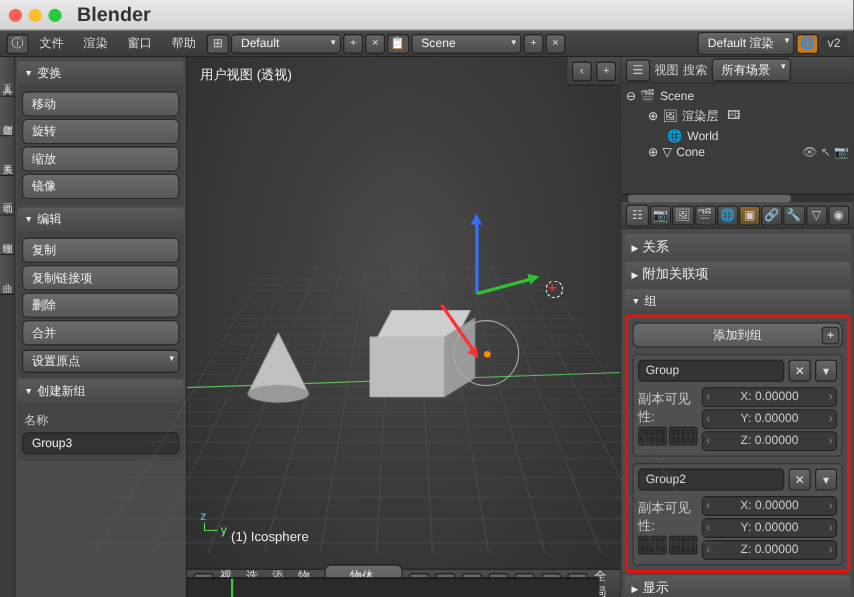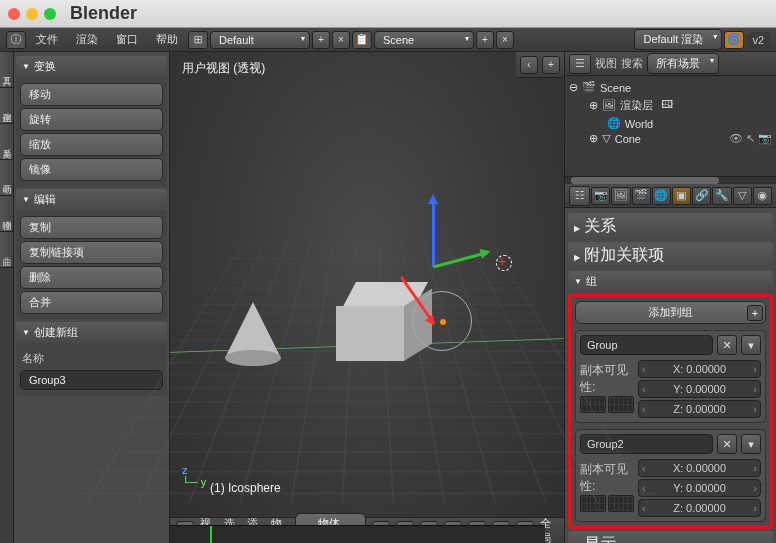--- a/index.html
+++ b/index.html
@@ -99,21 +99,21 @@
 .iconbtn { width:20px; height:20px; background:linear-gradient(#666,#4a4a4a); border:1px solid #222; border-radius:3px; display:flex; align-items:center; justify-content:center; cursor:pointer; color:#ddd; }
 .group-row2 { display:flex; gap:4px; margin-top:5px; align-items:flex-start; }
 .dupli-label { color:#ccc; font-size:12px; padding-top:2px; width:52px; }
 .dupli-grid { display:flex; gap:2px; }
 .grid-btn { width:26px; height:17px; background:#3a3a3a; border:1px solid #222; border-radius:2px; display:grid; grid-template-columns:repeat(5,1fr); grid-template-rows:repeat(2,1fr); gap:1px; padding:1px; }
 .grid-btn span { background:#2a2a2a; }
 .xyz-col { flex:1; display:flex; flex-direction:column; gap:2px; }
 .numfield { background:#3a3a3a; border:1px solid #222; border-radius:4px; padding:2px 3px; display:flex; justify-content:space-between; color:#ccc; font-size:10px; }
 .numfield .chev { color:#888; }
 .collapsed-header::before { content:"▶"; font-size:8px; margin-right:4px; }
-.collapsed-header { background: linear-gradient(#5a5a5a,#484848); padding: 3px 6px; color: #eee; border-radius: 3px; cursor: pointer; font-size: 16px; margin-top: 2px; }
+.collapsed-header { background: linear-gradient(#5a5a5a,#484848); padding: 3px 6px; color: #eee; border-radius: 3px; cursor: pointer; font-size: 12px; margin-top: 2px; }
 .version { background:#3a3a3a; border-radius:8px 0 0 8px; padding:2px 6px; color:#ccc; }
 </style>
 </head>
 <body>
 
 <div class="titlebar">
   <div class="traffic">
     <div class="dot red"></div>
     <div class="dot yel"></div>
     <div class="dot grn"></div>
@@ -160,20 +160,21 @@
       <div class="btn">缩放</div>
       <div class="btn">镜像</div>
     </div>
 
     <div class="panel-header">编辑</div>
     <div class="panel-body">
       <div class="btn">复制</div>
       <div class="btn">复制链接项</div>
       <div class="btn">删除</div>
       <div class="btn">合并</div>
+      <div class="dropdown" style="width:100%;margin-top:4px">设置原点</div>
     </div>
 
     <div class="panel-header">创建新组</div>
     <div class="panel-body">
       <div class="label">名称</div>
       <input class="field" value="Group3" style="">
     </div>
   </div>
 
   <div class="viewport">

